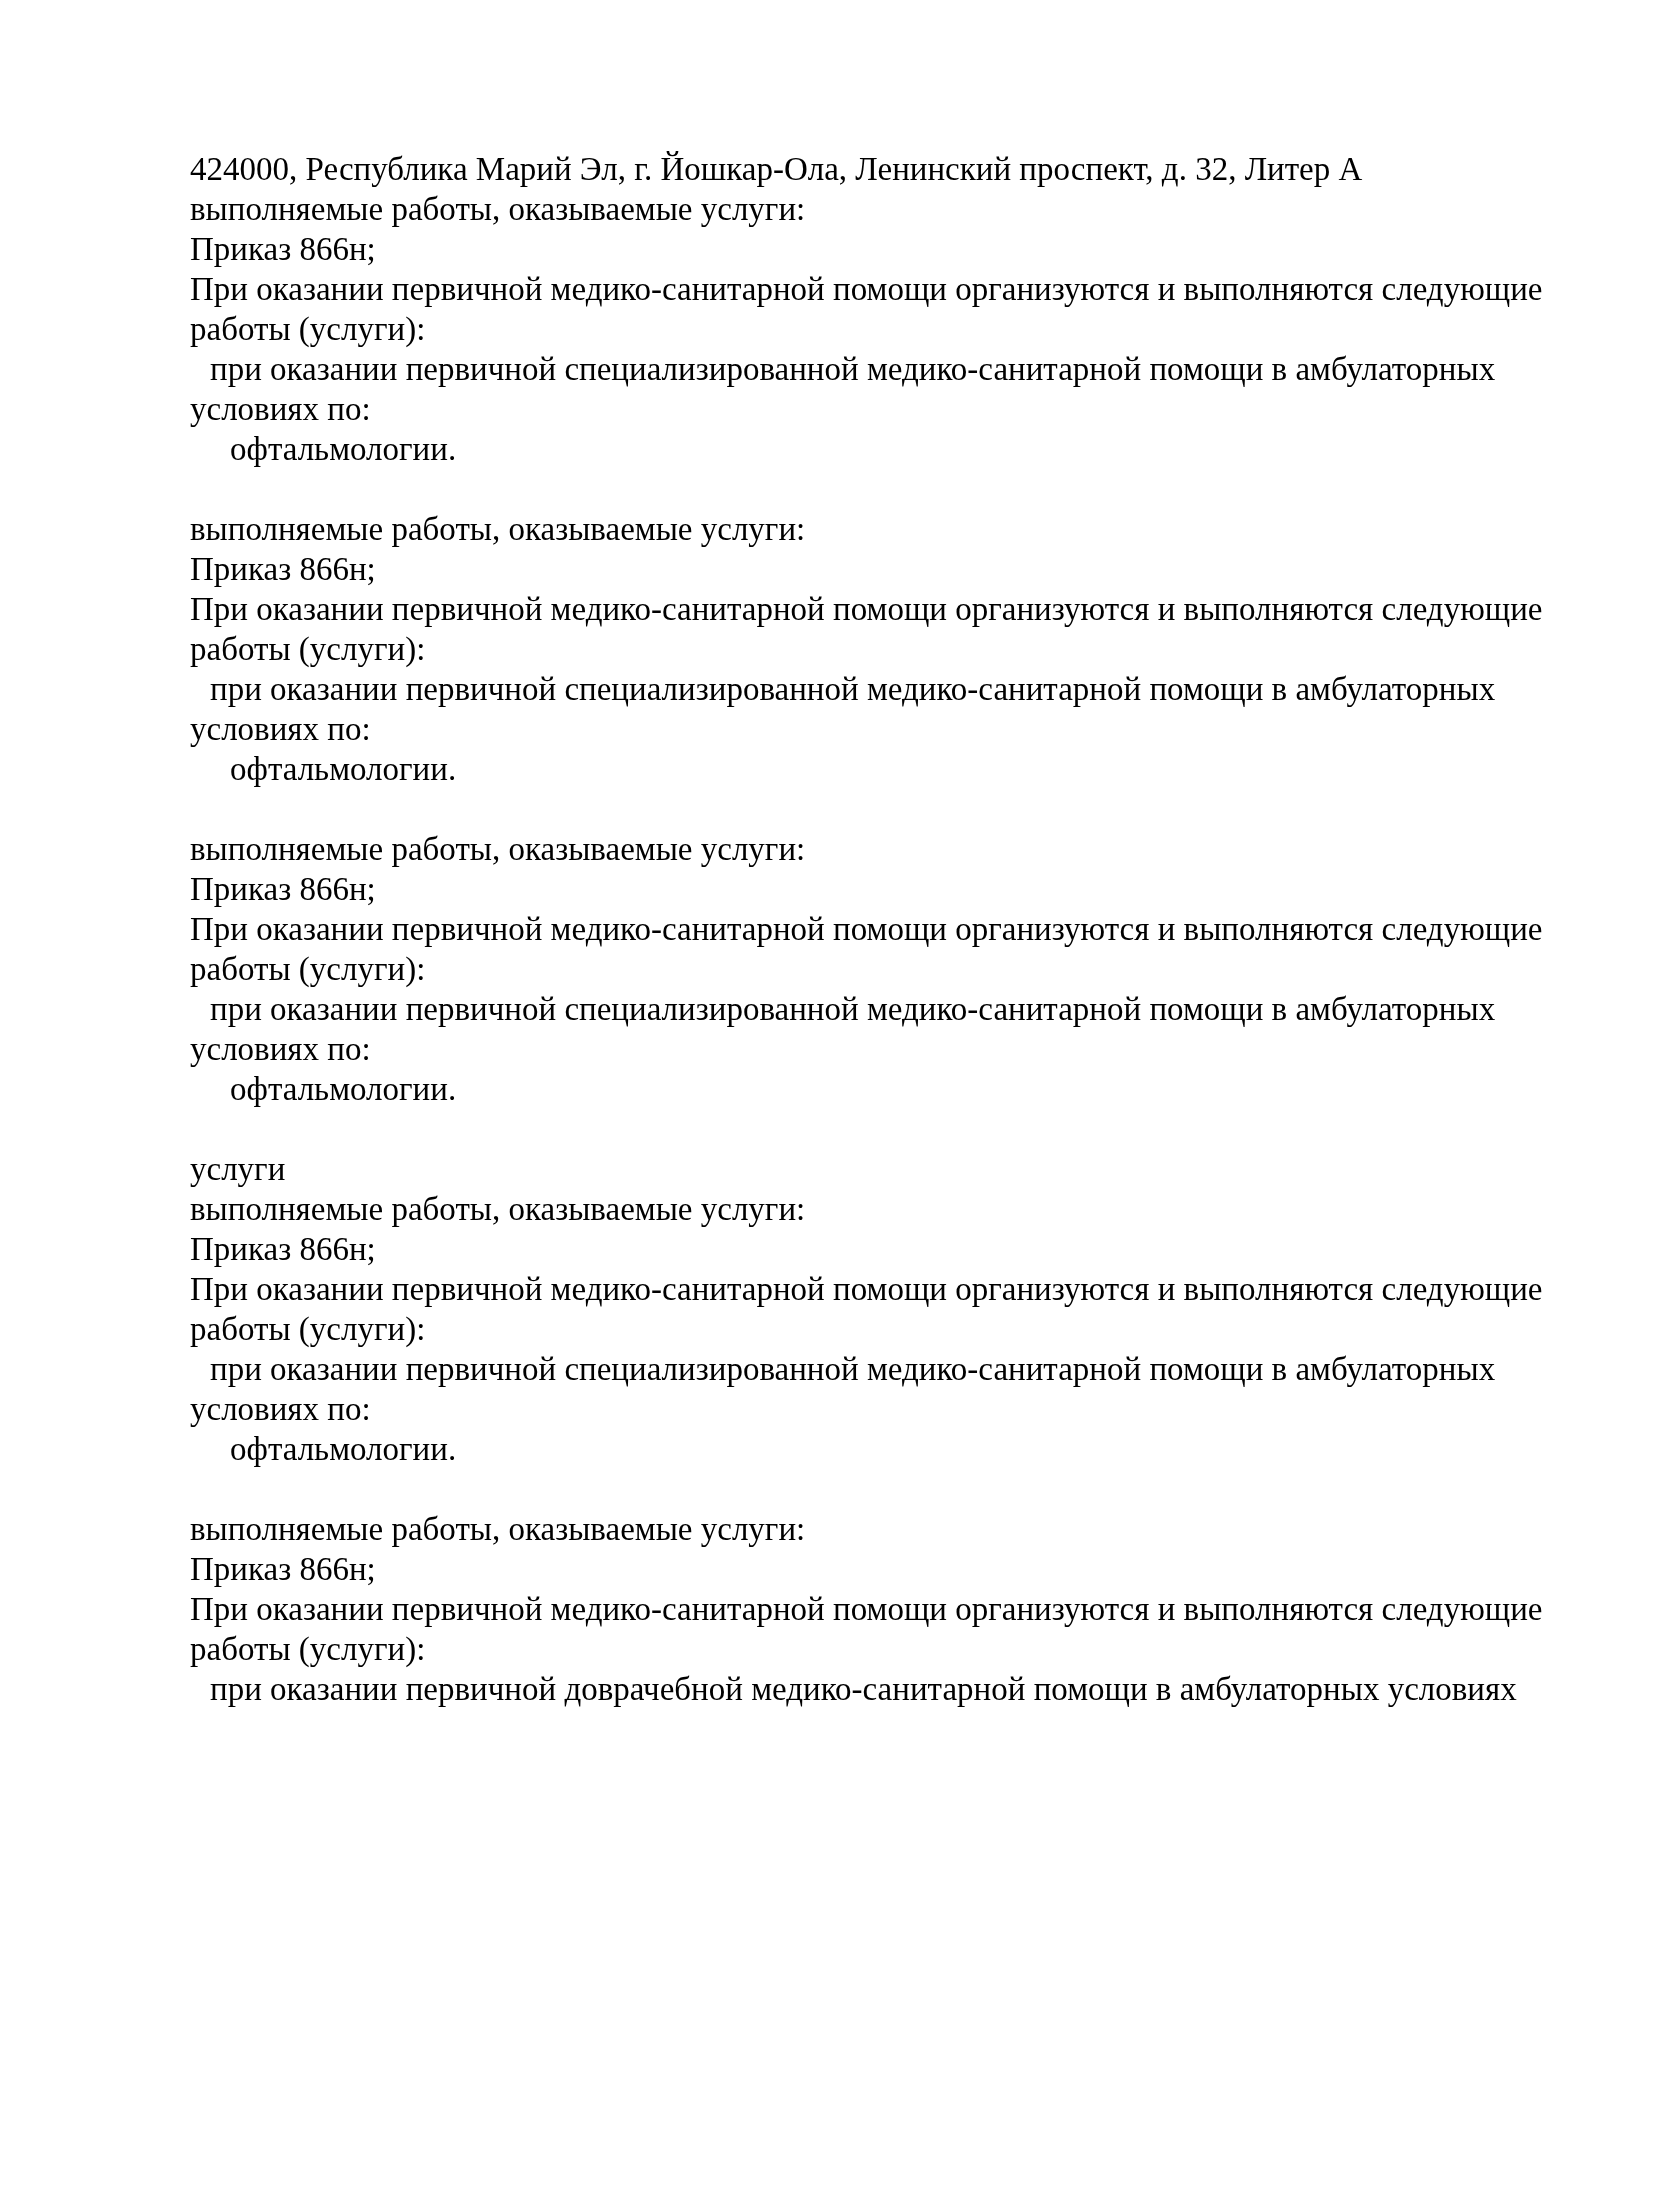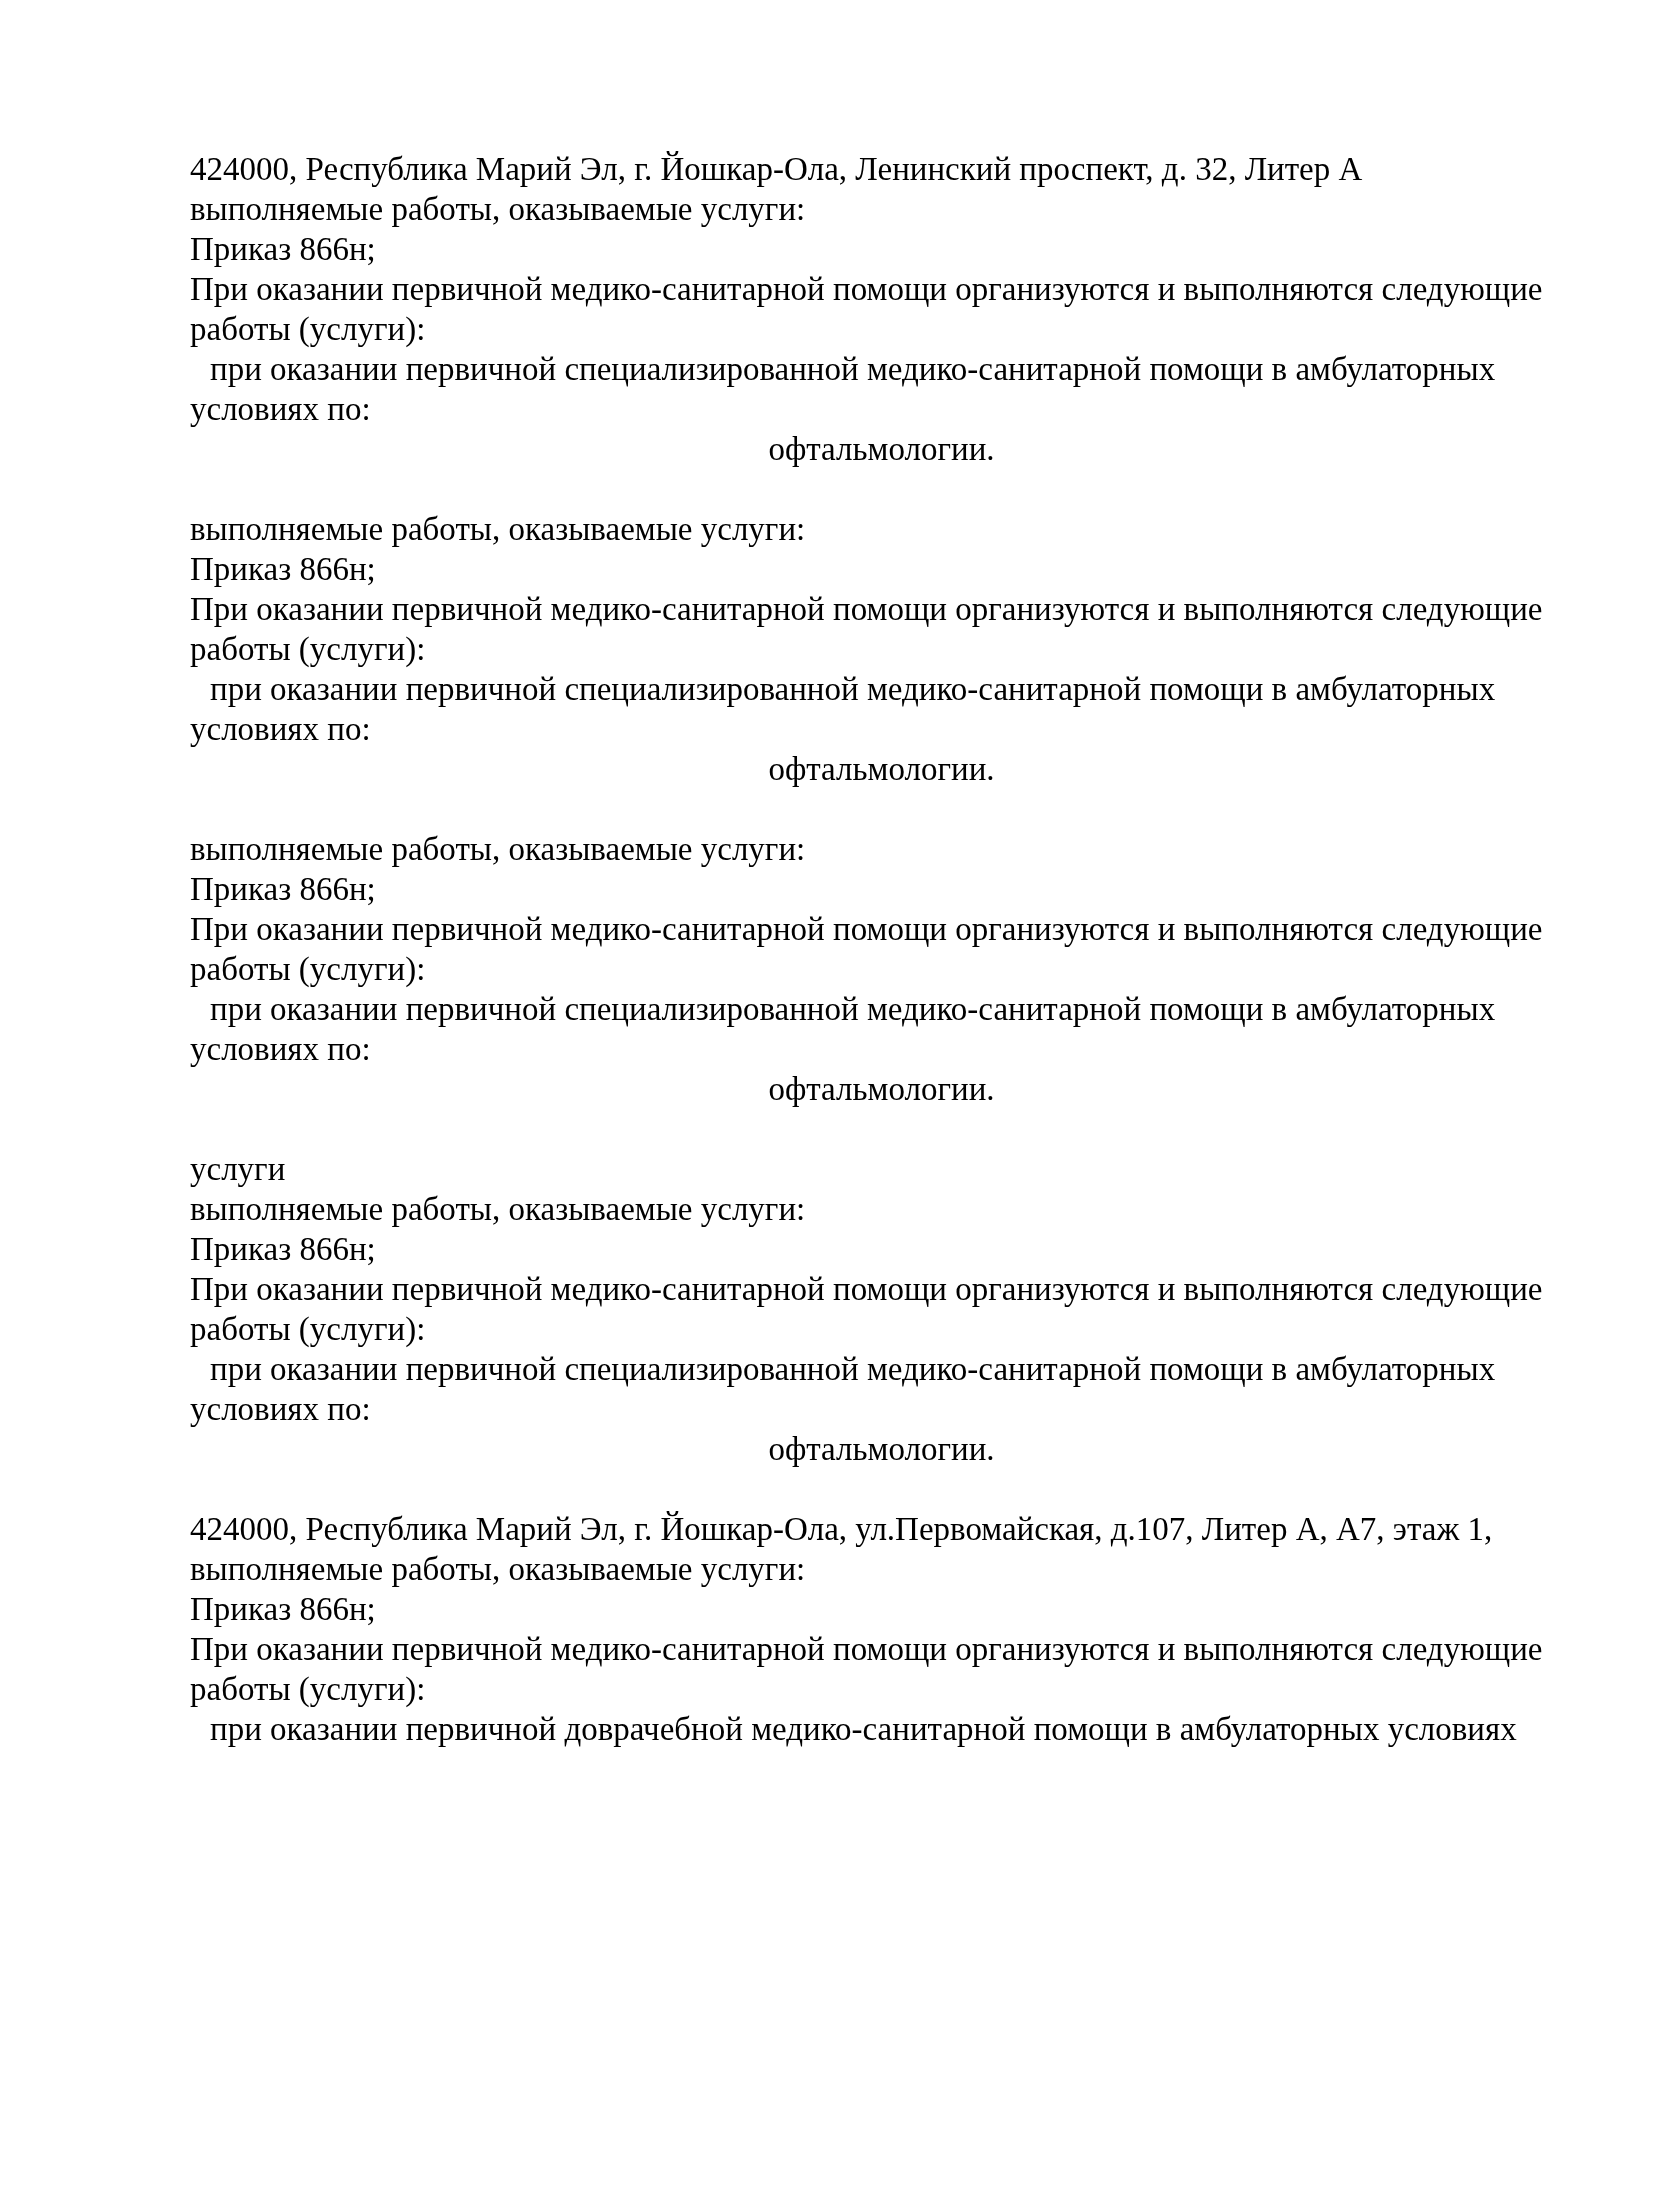--- a/index.html
+++ b/index.html
@@ -26,21 +26,21 @@
   }
   .block {
     margin: 12px 0 40px 0;
     padding: 0;
   }
   .ln {
     white-space: nowrap;
     min-height: 40px;
   }
   .ind1 { padding-left: 20px; }
-  .ind2 { padding-left: 40px; text-align: center; }
+  .ind2 { padding-left: 40px; }
 </style>
 </head>
 <body>
 
 <div class="page">
   <div class="content">
 
     <div class="block">
       <div class="ln">424000, Республика Марий Эл, г. Йошкар-Ола, Ленинский проспект, д. 32, Литер А</div>
       <div class="ln">выполняемые работы, оказываемые услуги:</div>
@@ -77,21 +77,20 @@
       <div class="ln">выполняемые работы, оказываемые услуги:</div>
       <div class="ln">Приказ 866н;</div>
       <div class="ln">При оказании первичной медико-санитарной помощи организуются и выполняются следующие</div>
       <div class="ln">работы (услуги):</div>
       <div class="ln ind1">при оказании первичной специализированной медико-санитарной помощи в амбулаторных</div>
       <div class="ln">условиях по:</div>
       <div class="ln ind2">офтальмологии.</div>
     </div>
 
     <div class="block">
-      <div class="ln">424000, Республика Марий Эл, г. Йошкар-Ола, ул.Первомайская, д.107, Литер А, А7, этаж 1,</div>
       <div class="ln">выполняемые работы, оказываемые услуги:</div>
       <div class="ln">Приказ 866н;</div>
       <div class="ln">При оказании первичной медико-санитарной помощи организуются и выполняются следующие</div>
       <div class="ln">работы (услуги):</div>
       <div class="ln ind1">при оказании первичной доврачебной медико-санитарной помощи в амбулаторных условиях</div>
     </div>
 
   </div>
 </div>
 

